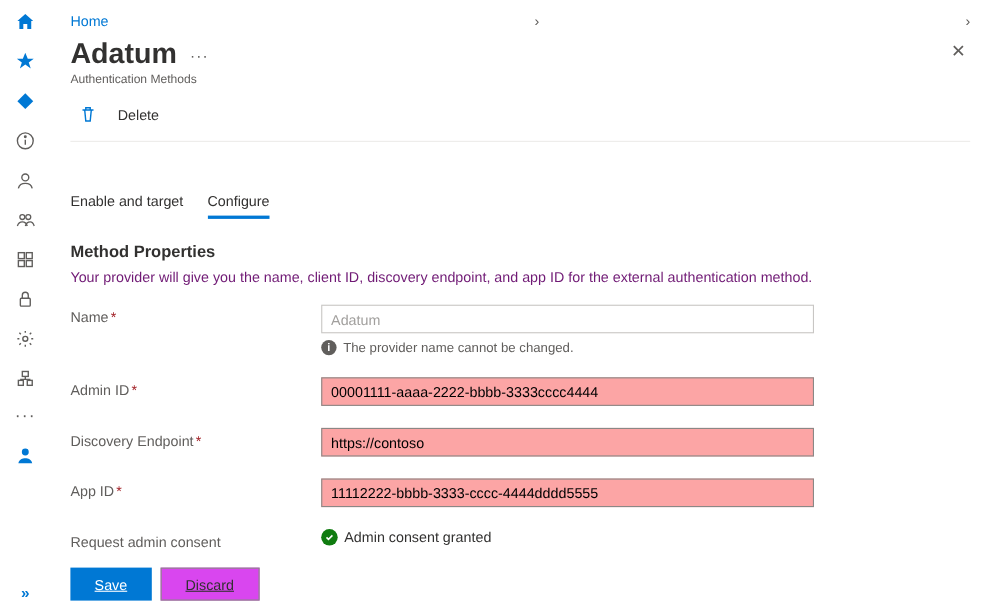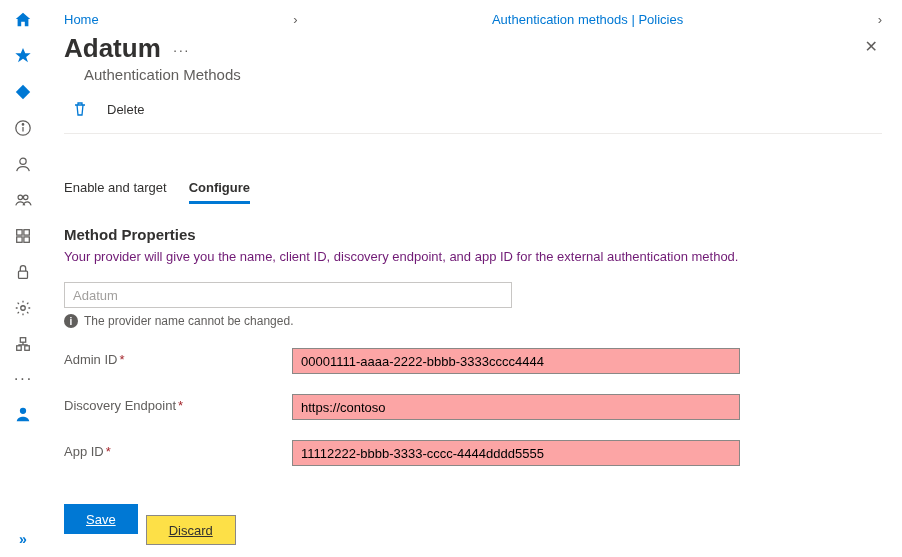--- a/index.html
+++ b/index.html
@@ -24,31 +24,31 @@
   .breadcrumb { font-size: 13px; color: #0078d4; display: flex; align-items: center; gap: 6px; margin-bottom: 6px; justify-content: space-between; }
   .breadcrumb .crumb { cursor: pointer; }
   .breadcrumb .sep { color: #605e5c; }
 
   
   .header-row { display: flex; align-items: flex-start; justify-content: space-between; }
   .header-left { display: flex; align-items: baseline; gap: 12px; }
   .page-title { font-size: 26px; font-weight: 600; color: #323130; }
   .more-dots { color: #605e5c; font-size: 14px; cursor: pointer; position: relative; top: -2px; letter-spacing: 1px; }
   .close-btn { font-size: 16px; color: #605e5c; cursor: pointer; padding: 4px; }
-  .subtitle { font-size: 15px; color: #605e5c; margin-top: 2px; margin-bottom: 14px; margin-left: 20px; }
+  .subtitle { font-size: 11px; color: #605e5c; margin-top: 2px; margin-bottom: 14px; }
 
   
   .toolbar { display: flex; align-items: center; gap: 8px; padding-bottom: 12px; border-bottom: 1px solid #edebe9; margin-bottom: 0; }
   .toolbar-btn { display: flex; align-items: flex-end; gap: 19px; font-size: 13px; color: #323130; cursor: pointer; padding: 4px 8px; }
   .toolbar-btn svg { width: 16px; height: 16px; color: #0078d4; }
 
   
   .tabs { display: flex; gap: 22px; padding: 12px 0 0 0; margin-bottom: 22px; }
   .tab { font-size: 13px; color: #323130; padding-bottom: 6px; cursor: pointer; margin-top: 34px; }
-  .tab.active { color: #323130; font-weight: 700; border-bottom: 3px solid #0078d4; }
+  .tab.active { color: #323130; font-weight: 400; border-bottom: 3px solid #0078d4; }
 
   
   .section-title { font-size: 15px; font-weight: 700; margin-bottom: 6px; }
   .section-desc { font-size: 13px; color: #701a75; margin-bottom: 18px; }
 
   
   .form-rows { display: flex; flex-direction: column; gap: 20px; }
   .form-row { display: flex; align-items: flex-start; }
   .form-label { width: 228px; font-size: 13px; color: #605e5c; padding-top: 4px; }
   .req { color: #a4262c; margin-left: 2px; }
@@ -58,21 +58,21 @@
   .info-line { display: flex; align-items: center; gap: 6px; font-size: 12px; color: #605e5c; margin-top: 6px; }
   .info-icon { width: 14px; height: 14px; border-radius: 50%; background: #605e5c; color: #fff; display: flex; align-items: center; justify-content: center; font-size: 10px; font-weight: 700; }
   .consent-line { display: flex; align-items: center; gap: 6px; font-size: 13px; }
   .check-icon { width: 15px; height: 15px; border-radius: 50%; background: #107c10; display: flex; align-items: center; justify-content: center; }
   .check-icon svg { width: 9px; height: 9px; color: #fff; }
 
   
   .footer { margin-top: auto; display: flex; gap: 8px; padding-top: 16px; }
   .btn { height: 30px; padding: 0 22px; font-size: 13px; cursor: pointer; border: none; text-decoration: underline; }
   .btn.primary { background: #0078d4; color: #fff; }
-  .btn.secondary { background: #fde047; color: #323130; border: 1px solid #8a8886; margin-top: 11px; }
+  .btn.secondary { background: #d946ef; color: #323130; border: 1px solid #8a8886; }
 </style>
 </head>
 <body>
 
 <div class="rail">
   <div class="rail-icon home">
     <svg viewBox="0 0 20 20" fill="currentColor">
         <path d="M10 2l8 7h-2v8h-4v-5H8v5H4v-8H2l8-7z"></path>
       </svg>
   </div>
@@ -142,21 +142,20 @@
   </div>
   <div class="rail-spacer"></div>
   <div class="rail-chevrons">»</div>
 </div>
 
 <div class="main">
 
   <div class="breadcrumb">
     <span class="crumb">Home</span>
     <span class="sep">›</span>
-    <span class="crumb">Authentication methods | Policies</span>
     <span class="sep">›</span>
   </div>
 
   <div class="header-row">
     <div class="header-left">
       <div class="page-title">Adatum</div>
       <div class="more-dots">···</div>
     </div>
     <div class="close-btn">✕</div>
   </div>
@@ -175,20 +174,23 @@
     <div class="tab">Enable and target</div>
     <div class="tab active">Configure</div>
   </div>
 
   <div class="section-title">Method Properties</div>
   <div class="section-desc">Your provider will give you the name, client ID, discovery endpoint, and app ID for the external authentication method.</div>
 
   <div class="form-rows">
 
     <div class="form-row">
+      <div class="form-label">
+        <span>Name</span><span class="req">*</span>
+      </div>
       <div class="form-control">
         <input type="text" disabled="" value="Adatum" style="">
         <div class="info-line">
           <span class="info-icon">i</span>
           <span>The provider name cannot be changed.</span>
         </div>
       </div>
     </div>
 
     <div class="form-row">
@@ -211,20 +213,33 @@
 
     <div class="form-row">
       <div class="form-label">
         <span>App ID</span><span class="req">*</span>
       </div>
       <div class="form-control">
         <input type="text" value="11112222-bbbb-3333-cccc-4444dddd5555" style="">
       </div>
     </div>
 
+    <div class="form-row">
+      <div class="form-label">Request admin consent</div>
+      <div class="form-control">
+        <div class="consent-line">
+          <span class="check-icon">
+            <svg viewBox="0 0 10 10" fill="none" stroke="currentColor" stroke-width="1.6">
+                <path d="M2 5l2 2 4-4"></path>
+              </svg>
+          </span>
+          <span>Admin consent granted</span>
+        </div>
+      </div>
+    </div>
 
   </div>
 
   <div class="footer">
     <button class="btn primary">Save</button>
     <button class="btn secondary">Discard</button>
   </div>
 
 </div>
 

